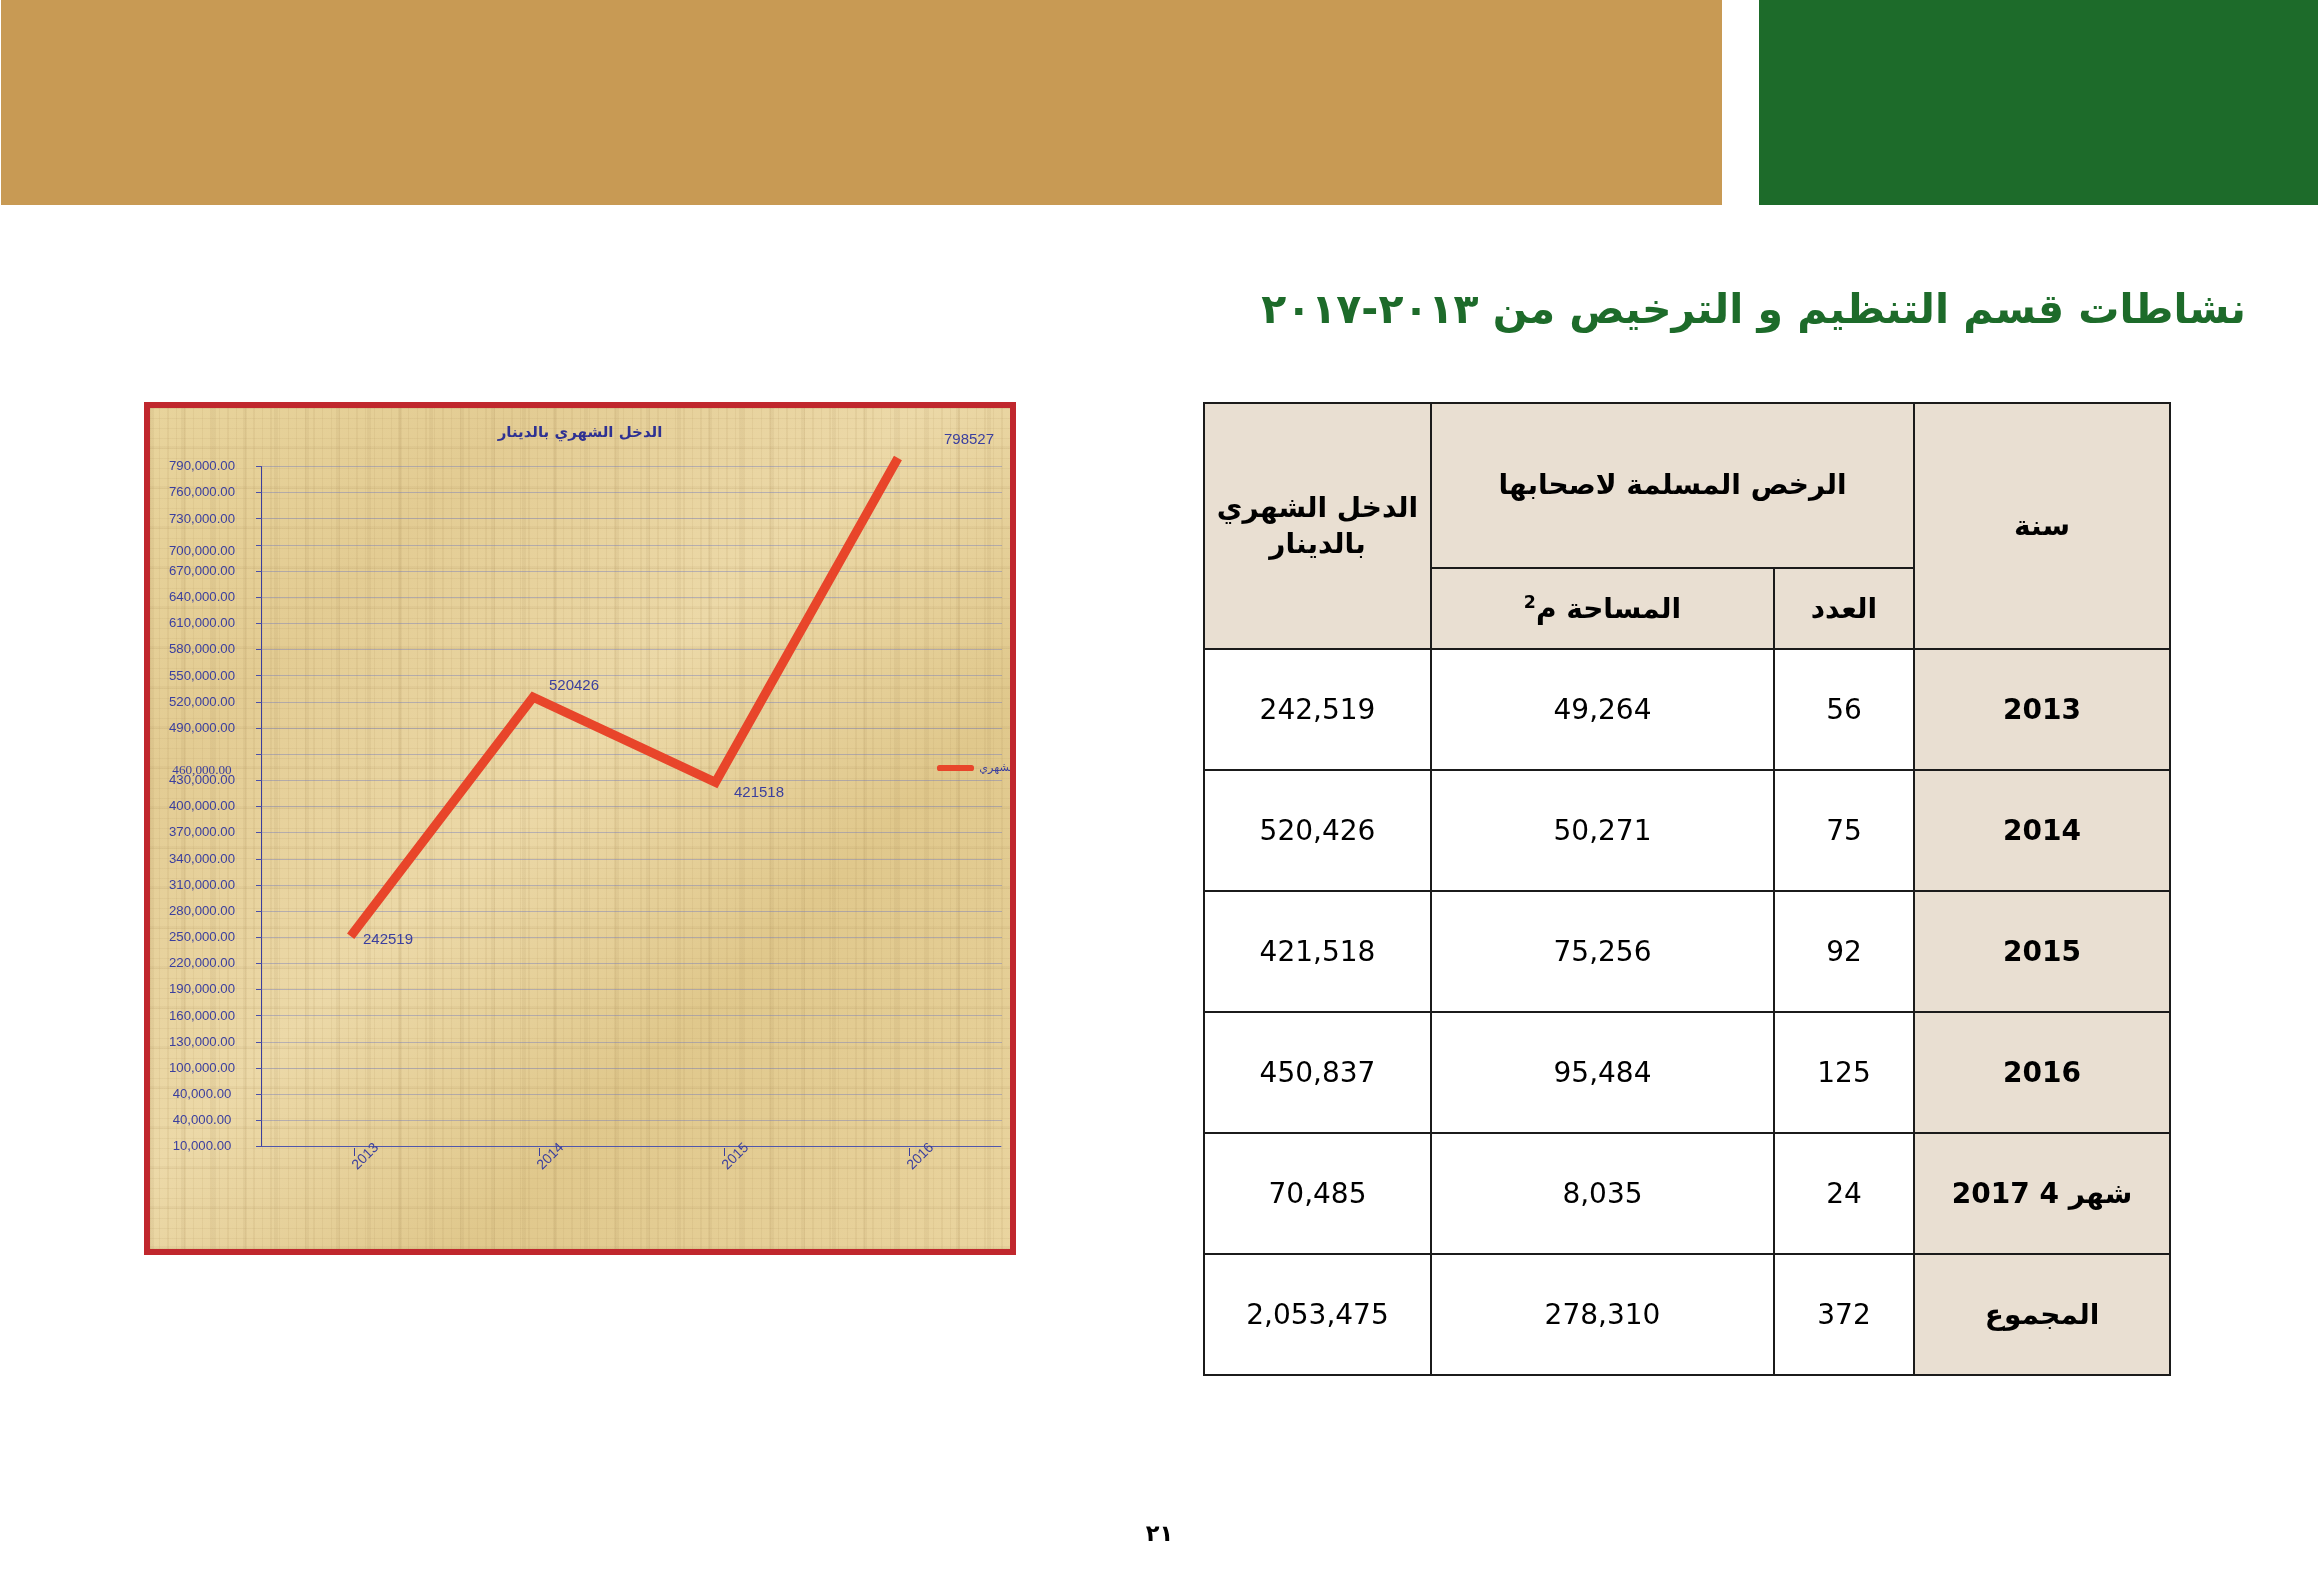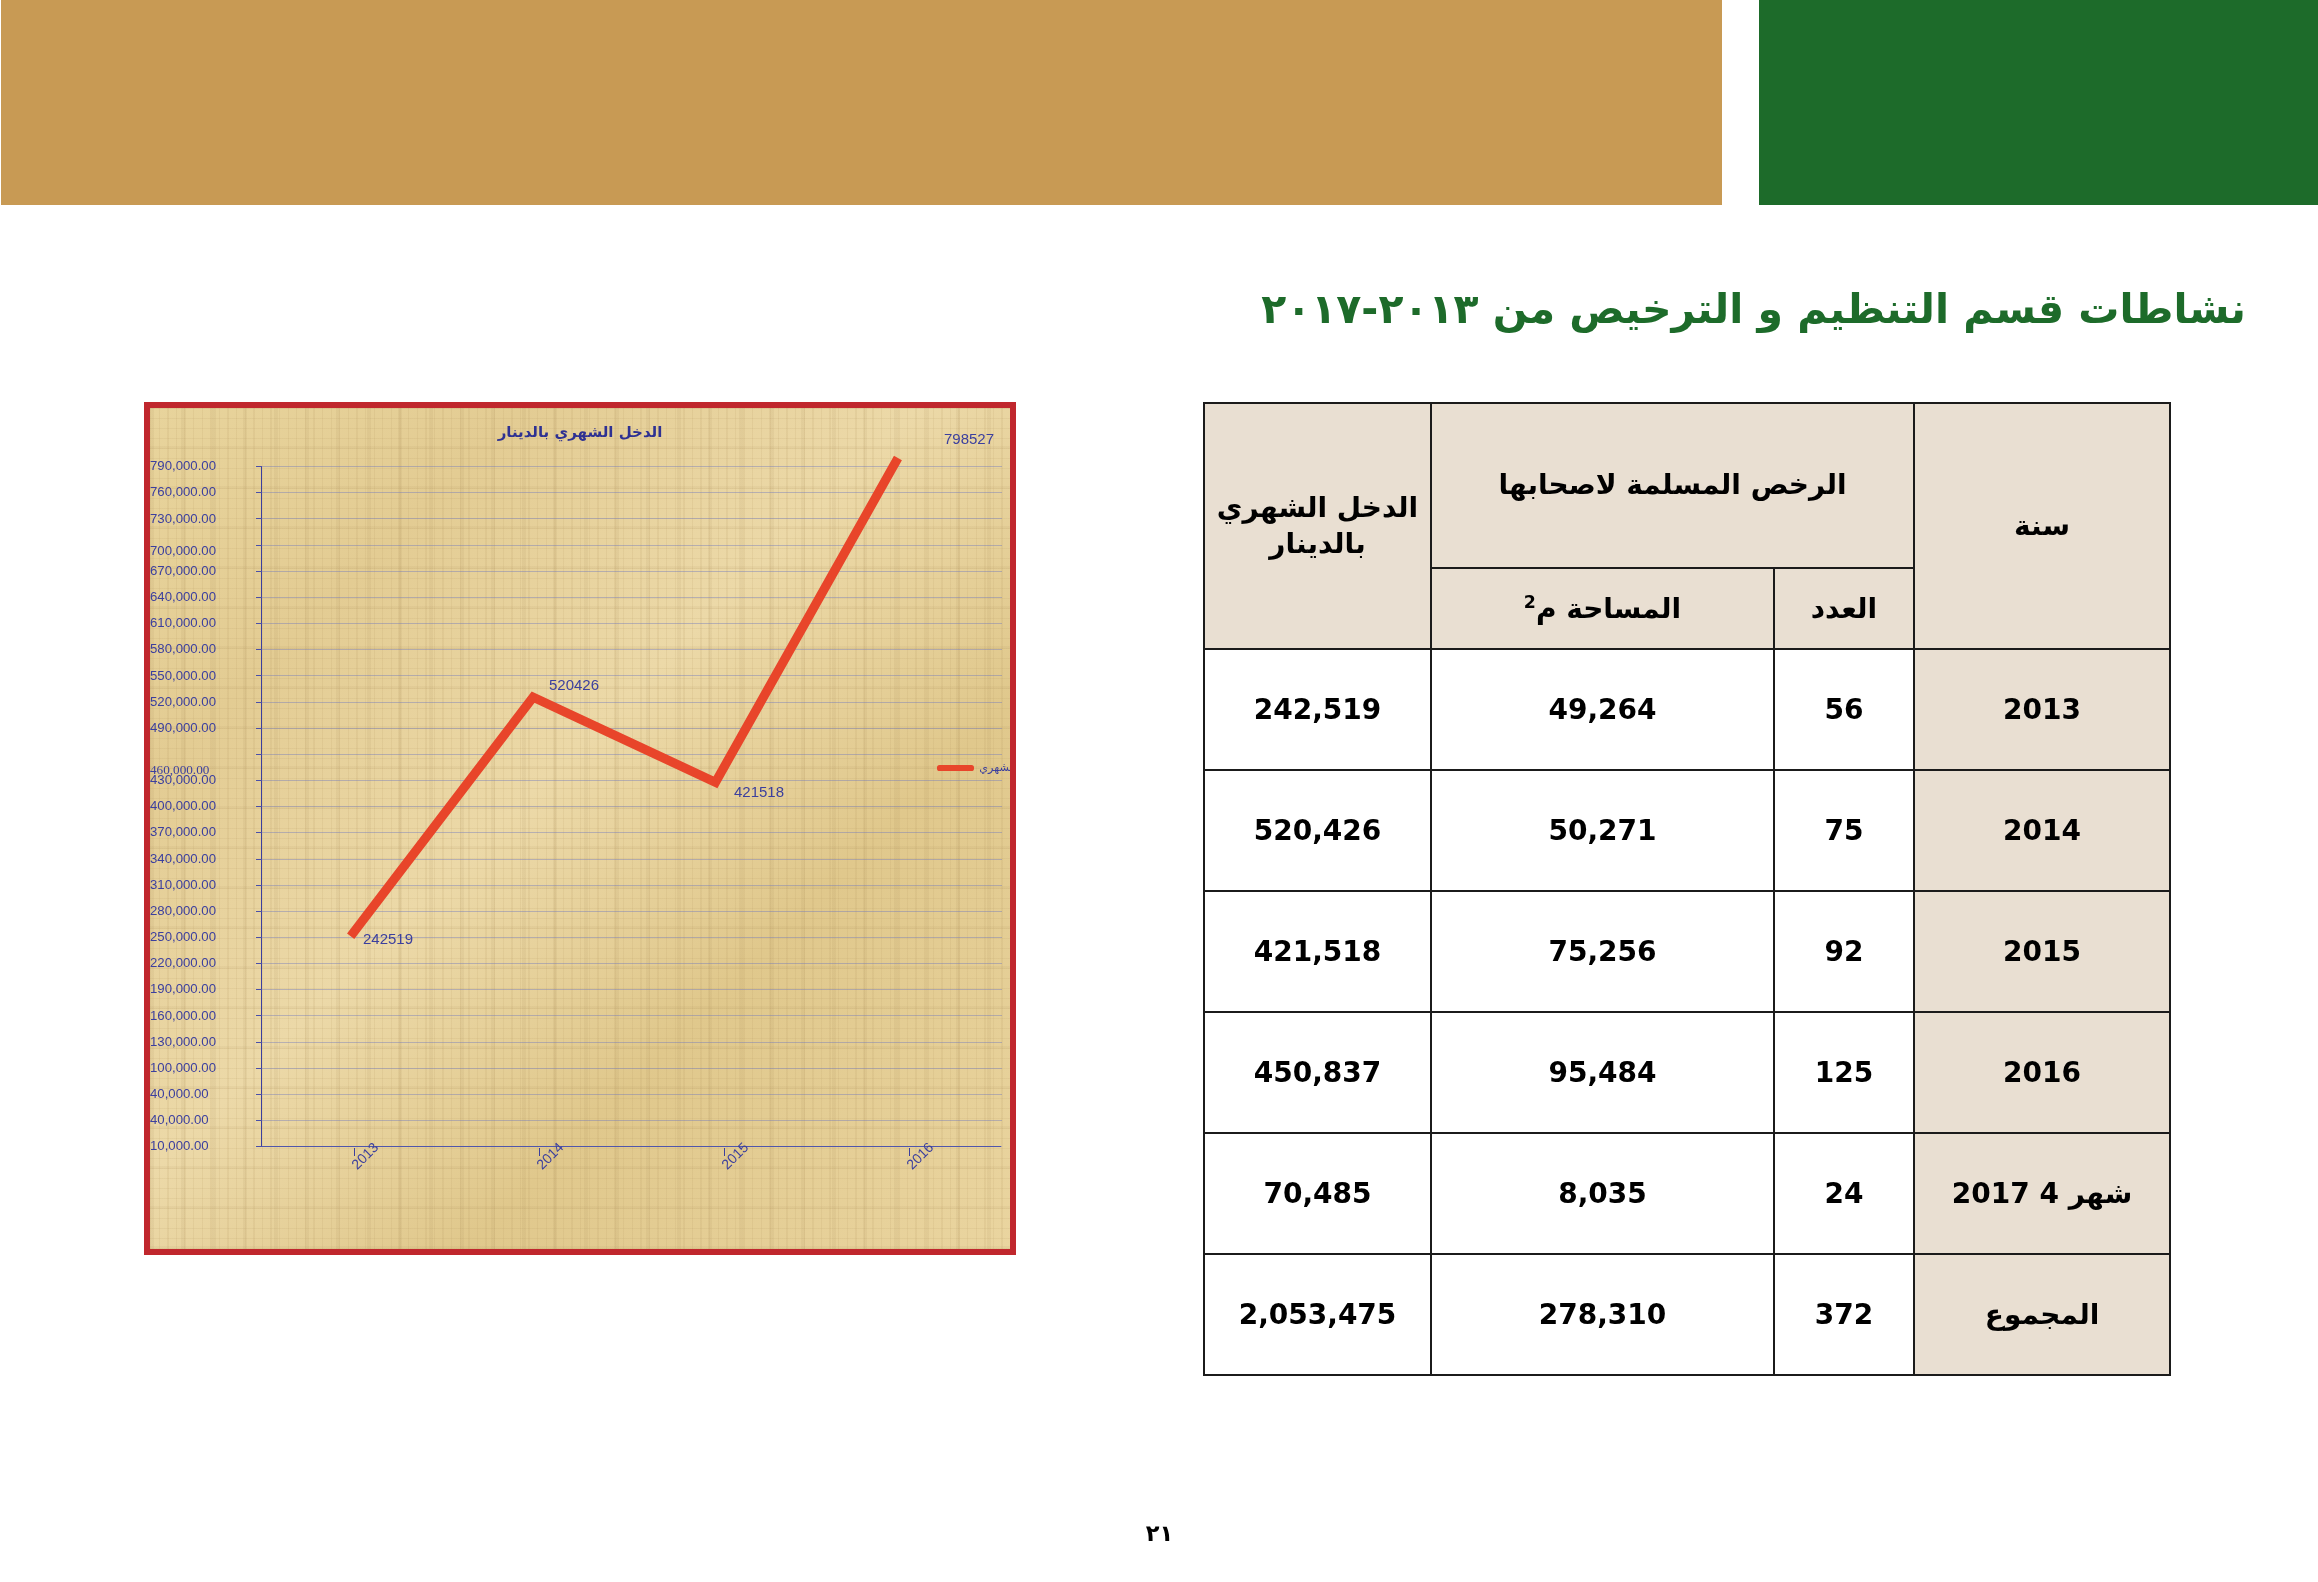--- a/index.html
+++ b/index.html
@@ -83,21 +83,21 @@
     font-family: "DejaVu Sans", sans-serif;
     font-size: 15px;
     font-weight: bold;
     color: #2E3192;
   }
   .ytick {
     position: absolute;
     right: auto;
     left: 0;
     width: 104px;
-    text-align: left;
+    text-align: center;
     direction: ltr;
     font-family: "Liberation Sans", sans-serif;
     font-size: 13.2px;
     color: #3B3F9E;
     white-space: nowrap;
   }
   .ytick-mark {
     position: absolute;
     left: 106px;
     width: 6px;
@@ -219,21 +219,21 @@
     background: #E9DFD2 !important;
     font-size: 29px;
     height: 79px;
     font-weight: bold;
   }
   tr.datarow td { height: 119px; }
   td.numcell {
     font-family: "Liberation Sans", sans-serif;
     font-size: 30px;
     direction: ltr;
-    font-weight: bold;
+    font-weight: normal;
   }
   td.yearcell {
     font-family: "DejaVu Sans", sans-serif;
     font-size: 30px;
     font-weight: bold;
   }
   sup.sq { font-size: 0.62em; vertical-align: super; }
 
   
   #page-number {

